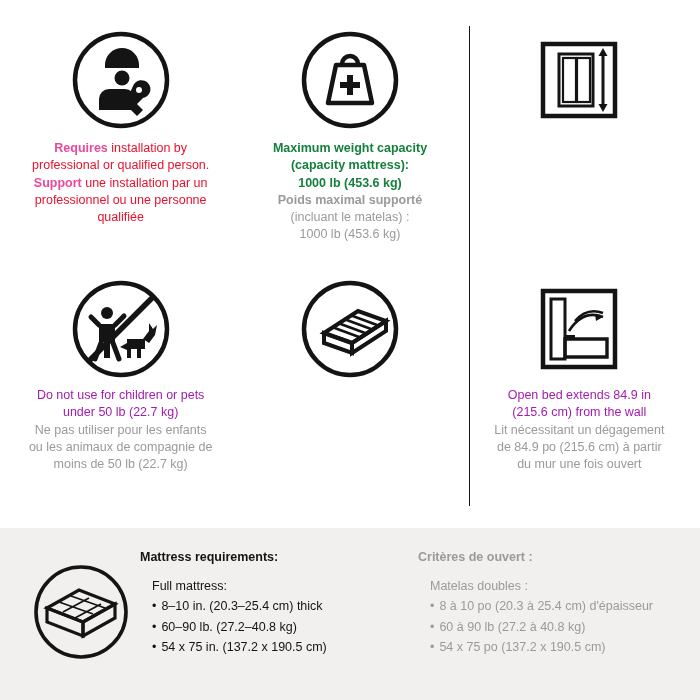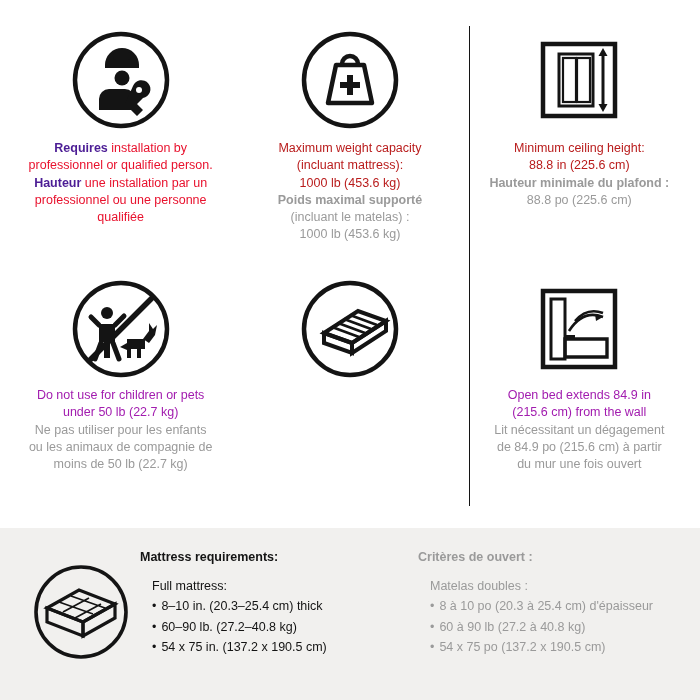--- a/index.html
+++ b/index.html
@@ -57,37 +57,37 @@
   .cell.r2 .icon-wrap {
     height: 104px;
   }
   .caption {
     text-align: center;
     font-size: 12.5px;
     line-height: 1.38;
     margin-top: 6px;
   }
   .caption .en {
-    color: #b91c1c;
-    font-weight: normal;
+    color: #15803d;
+    font-weight: bold;
   }
   .caption .fr {
     color: #9a9a9a;
     font-weight: bold;
   }
   .caption .en-light {
     color: #a21caf;
     font-weight: normal;
   }
   .caption .fr-light {
     color: #9a9a9a;
     font-weight: normal;
   }
   .caption .red {
-    color: #4c1d95;
+    color: #ec4899;
     font-weight: bold;
   }
   .caption .red-light {
     color: #e8112d;
     font-weight: normal;
   }
   .line { display: block; }
   
   .bottom {
     position: absolute;
@@ -154,64 +154,58 @@
           <path d="M36 40 h34 v-3 a17 17 0 0 0 -34 0 z" fill="#141414"></path>
           <rect x="44" y="24" width="18" height="8" rx="3" fill="#141414"></rect>
           <circle cx="53" cy="50" r="7.5" fill="#141414"></circle>
           <path d="M40 61 h16 a10 10 0 0 1 10 10 v11 h-36 v-11 a10 10 0 0 1 10 -10 z" fill="#141414"></path>
           <path d="M64 58 a9 9 0 1 1 10 12 l-6 6 6 6 -6 6 -12 -12 z" fill="#141414"></path>
           <circle cx="70" cy="62" r="3" fill="#ffffff"></circle>
         </svg>
       </div>
       <div class="caption">
         <span class="line"><span class="red">Requires</span><span class="red-light"> installation by</span></span>
-        <span class="line red-light">professionnel or qualified person.</span>
-        <span class="line"><span class="red">Hauteur</span><span class="red-light"> une installation par un</span></span>
+        <span class="line red-light">professional or qualified person.</span>
+        <span class="line"><span class="red">Support</span><span class="red-light"> une installation par un</span></span>
         <span class="line red-light">professionnel ou une personne</span>
         <span class="line red-light">qualifiée</span>
       </div>
     </div>
 
     <div class="cell r1">
       <div class="icon-wrap">
         <svg width="104" height="104" viewBox="0 0 104 104">
           <circle cx="52" cy="52" r="46" fill="none" stroke="#141414" stroke-width="4.5"></circle>
           <path d="M44 36 a8 8 0 0 1 16 0" fill="none" stroke="#141414" stroke-width="4.5"></path>
           <path d="M38 37 h28 l8 38 h-44 z" fill="none" stroke="#141414" stroke-width="4.5" stroke-linejoin="round"></path>
           <rect x="49" y="47" width="6" height="20" fill="#141414"></rect>
           <rect x="42" y="54" width="20" height="6" fill="#141414"></rect>
         </svg>
       </div>
       <div class="caption">
         <span class="line en">Maximum weight capacity</span>
-        <span class="line en">(incluant mattress):</span>
+        <span class="line en">(capacity mattress):</span>
         <span class="line en">1000 lb (453.6 kg)</span>
         <span class="line fr">Poids maximal supporté</span>
         <span class="line fr-light">(incluant le matelas) :</span>
         <span class="line fr-light">1000 lb (453.6 kg)</span>
       </div>
     </div>
 
     <div class="cell r1">
       <div class="icon-wrap">
         <svg width="104" height="104" viewBox="0 0 104 104">
           <rect x="16" y="16" width="72" height="72" fill="none" stroke="#141414" stroke-width="4.5"></rect>
           <rect x="32" y="26" width="34" height="52" fill="none" stroke="#141414" stroke-width="3"></rect>
           <rect x="36" y="30" width="13" height="44" fill="none" stroke="#141414" stroke-width="2.2"></rect>
           <rect x="50" y="30" width="13" height="44" fill="none" stroke="#141414" stroke-width="2.2"></rect>
           <line x1="76" y1="24" x2="76" y2="80" stroke="#141414" stroke-width="3"></line>
           <path d="M76 20 l-4.5 8 h9 z" fill="#141414"></path>
           <path d="M76 84 l-4.5 -8 h9 z" fill="#141414"></path>
         </svg>
-      </div>
-      <div class="caption">
-        <span class="line en">Minimum ceiling height:</span>
-        <span class="line en">88.8 in (225.6 cm)</span>
-        <span class="line fr">Hauteur minimale du plafond :</span>
-        <span class="line fr-light">88.8 po (225.6 cm)</span>
       </div>
     </div>
 
     <div class="cell r2">
       <div class="icon-wrap">
         <svg width="104" height="104" viewBox="0 0 104 104">
           <circle cx="52" cy="52" r="46" fill="none" stroke="#141414" stroke-width="4.5"></circle>
           <circle cx="38" cy="36" r="6" fill="#141414"></circle>
           <path d="M30 47 h16 v18 h-5 v16 h-6 v-16 h-5 z" fill="#141414"></path>
           <path d="M30 48 l-8 -8 M46 48 l9 -9" stroke="#141414" stroke-width="5" stroke-linecap="round" fill="none"></path>

